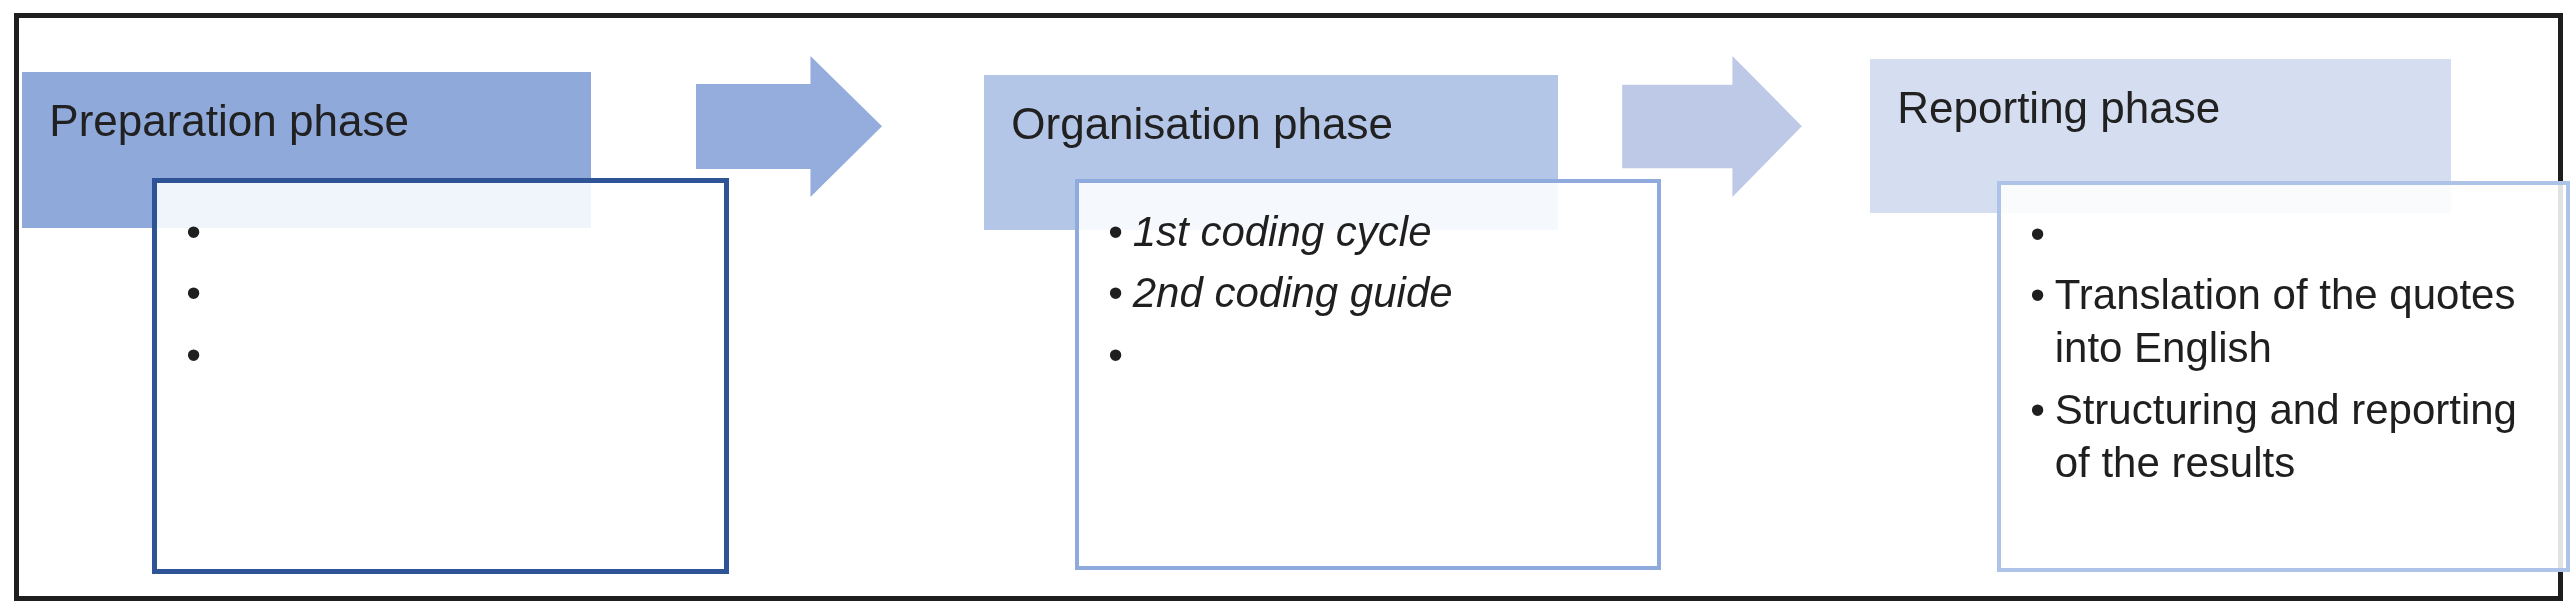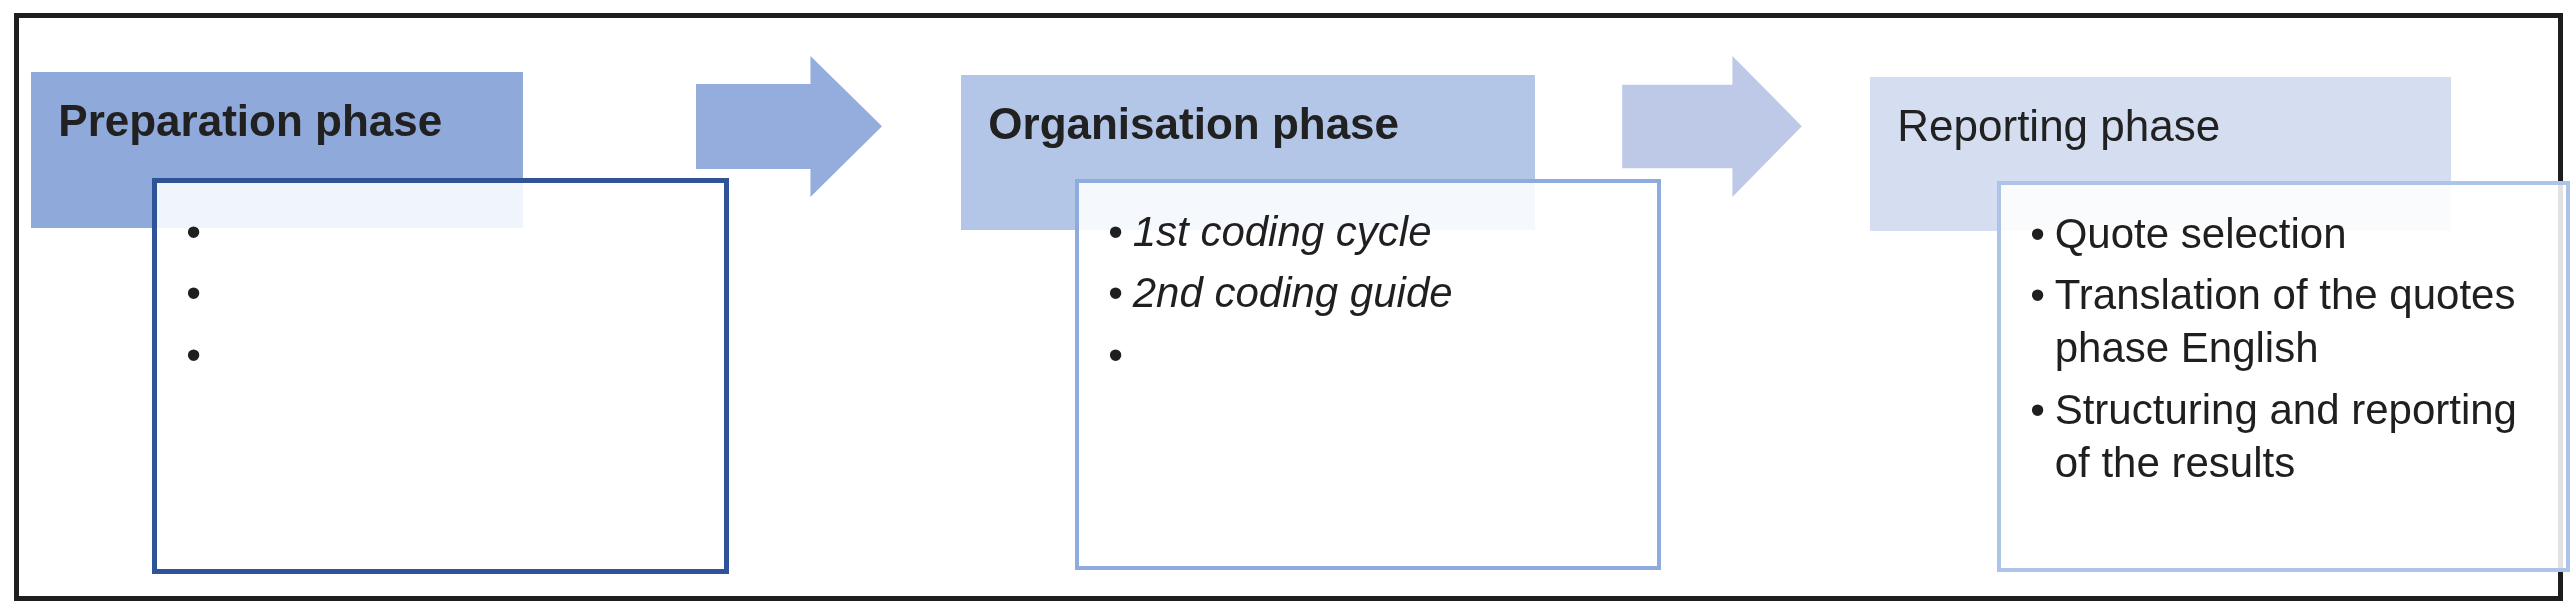--- a/index.html
+++ b/index.html
@@ -11,23 +11,23 @@
   .frame {
     position:absolute; left:14.3px; top:13px; width:2549px; height:588px;
     box-sizing:border-box; border:5.7px solid #1e1e1e; background:#ffffff;
   }
   
   .hdr {
     position:absolute; box-sizing:border-box; z-index:1;
     font-size:44px; line-height:53px; color:#212121;
     padding:21.5px 0 0 27px; white-space:nowrap;
   }
-  .hdr-1 { left:12px;   top:54px; width:492px; height:156px;font-weight:bold; }
-  .hdr-2 { left:942px; top:57px; width:574px; height:155px;font-weight:bold; }
-  .hdr-3 { left:1851px; top:59px; width:581px; height:154px; }
+  .hdr-1 { left:3px;   top:54px; width:569px; height:156px; }
+  .hdr-2 { left:965px; top:57px; width:574px; height:155px; }
+  .hdr-3 { left:1851px; top:41px; width:581px; height:154px; }
   
   .box {
     position:absolute; box-sizing:border-box; z-index:2;
     background:rgba(255,255,255,0.87);
   }
   .box-1 { left:133px;  top:160px; width:577px; height:396px; border:5px solid; }
   .box-2 { left:1056px; top:161px; width:586px; height:391px; border:4.3px solid; }
   .box-3 { left:1978px; top:163px; width:573px; height:391px; border:4.3px solid; }
   .items { padding:21.5px 10px 0 29px; font-size:42px; line-height:53px; color:#1f1f1f; }
   .item { display:flex; align-items:flex-start; }
@@ -90,25 +90,24 @@
       <polygon points="0,40 154,40 154,0 251,98 154,197 154,157 0,157" style="fill: rgb(189, 201, 231);"></polygon>
     </svg>
 
     <div class="hdr hdr-3" style="background-color: rgb(213, 222, 240);">
       <span>Reporting phase</span>
     </div>
     <div class="box box-3" style="border-color: rgb(174, 195, 232);">
       <div class="items">
         <div class="item">
           <span class="dot">•</span>
-          <span class="txt">Quote selection</span>
         </div>
         <div class="item">
           <span class="dot">•</span>
-          <span class="txt">Translation of the quotes phase English</span>
+          <span class="txt">Translation of the quotes into English</span>
         </div>
         <div class="item">
           <span class="dot">•</span>
           <span class="txt">Structuring and reporting of the results</span>
         </div>
       </div>
     </div>
 
   </div>
 </div>

